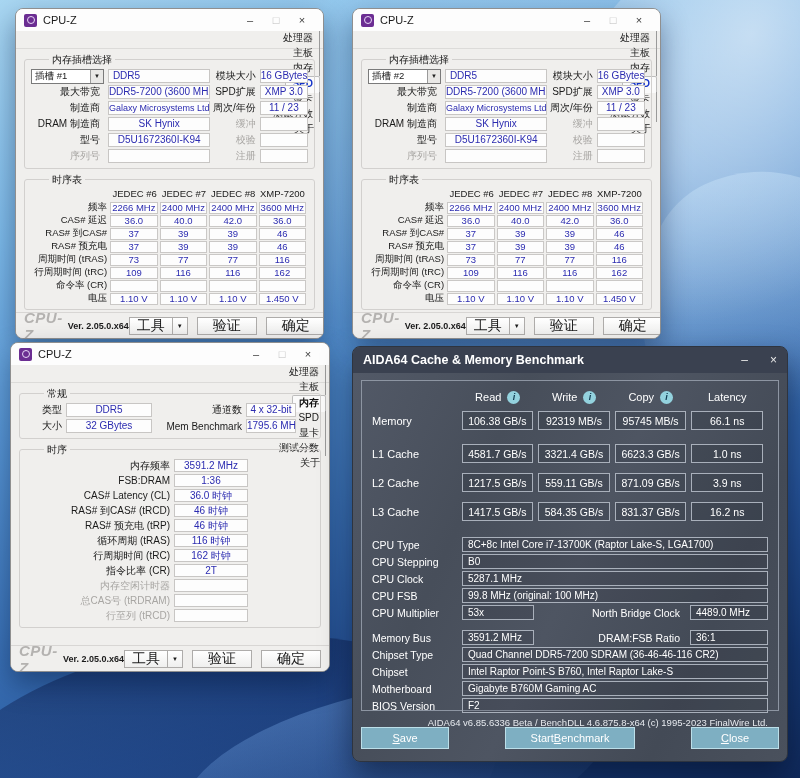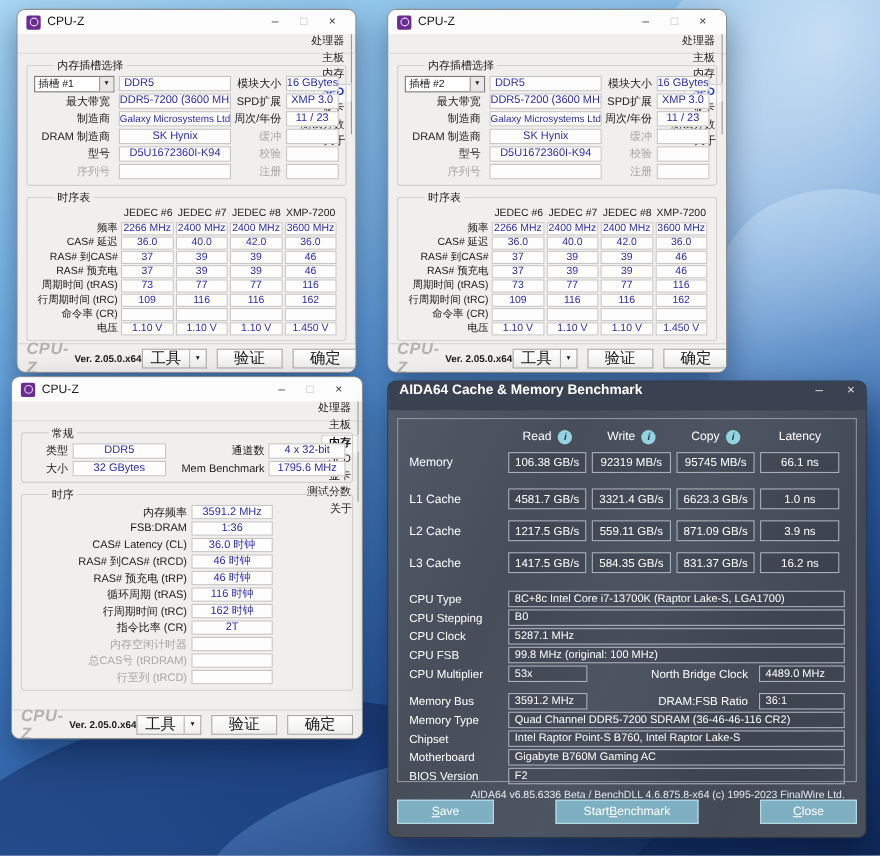--- a/index.html
+++ b/index.html
@@ -75,32 +75,32 @@
   .cz-ver { font-size:9px; font-weight:bold; margin-left:5px; white-space:nowrap; }
   .cz-fbtns { margin-left:auto; display:flex; align-items:center; }
   .cbtn { height:18px; border:1px solid #aeacaa; background:linear-gradient(#fff,#efefee); font-size:14px;
     display:flex; align-items:center; justify-content:center; cursor:default; }
   .cbtn.tools { width:44px; } .cbtn.tarrow { width:15px; font-size:6px; border-left:none; }
   .cbtn.wide { width:60px; margin-left:9px; }
 
   
   .m-row { display:flex; align-items:center; height:16px; }
   .ml1 { width:40px; text-align:right; padding-right:4px; } .mf1 { width:86px; }
-  .ml2 { width:94px; text-align:right; padding-right:4px; white-space:nowrap; } .mf2 { width:70px; }
+  .ml2 { width:94px; text-align:right; padding-right:4px; white-space:nowrap; } .mf2 { width:50px; }
   .mspace { width:130px; }
   .tm-row { display:flex; align-items:center; height:15px; }
   .tm-label { width:148px; text-align:right; padding-right:4px; white-space:nowrap; }
   .tm-field { width:74px; height:13px; line-height:11px; }
 
   
   #win-aida { position:absolute; left:352px; top:346px; width:436px; height:416px; border-radius:8px;
     box-shadow:0 14px 30px rgba(0,10,30,.5); overflow:hidden; color:#fff;
     background:linear-gradient(115deg,#535a68 0%,#474e5a 30%,#4e5562 52%,#434a56 78%,#4a515d 100%);
     border:1px solid #2e343f; }
-  .aida-titlebar { height:26px; background:#3a4150; display:flex; padding:0 10px;
+  .aida-titlebar { height:26px; background:#3a4150; display:flex; align-items:center; padding:0 10px;
     font-weight:bold; font-size:12.5px; }
   .aida-controls { margin-left:auto; display:flex; gap:22px; font-size:12px; font-weight:normal; color:#e8e8e8; }
   .aida-panel { position:absolute; left:8px; top:33px; right:8px; bottom:50px; border:1px solid #8d95a2; padding:8px 10px; }
 
   .bench-header { display:flex; margin-left:90px; height:16px; }
   .bh-col { width:72px; margin-right:5px; display:flex; align-items:center; justify-content:center; gap:6px;
     font-size:11px; white-space:nowrap; }
   .info-circle { width:13px; height:13px; border-radius:50%; background:#93d2de; color:#113c52; font-size:9px;
     font-weight:bold; font-style:italic; display:flex; align-items:center; justify-content:center; flex:none; }
   .bench-row { display:flex; align-items:center; }
@@ -626,21 +626,21 @@
       <div class="i-val2">4489.0 MHz</div>
     </div>
     <div class="igap"></div>
     <div class="i-row">
       <div class="i-label">Memory Bus</div>
       <div class="i-val narrow">3591.2 MHz</div>
       <div class="i-label2">DRAM:FSB Ratio</div>
       <div class="i-val2">36:1</div>
     </div>
     <div class="i-row">
-        <div class="i-label">Memory Type</div>
+        <div class="i-label">Chipset Type</div>
         <div class="i-val">Quad Channel DDR5-7200 SDRAM  (36-46-46-116 CR2)</div>
       </div>
     <div class="i-row">
         <div class="i-label">Chipset</div>
         <div class="i-val">Intel Raptor Point-S B760, Intel Raptor Lake-S</div>
       </div>
     <div class="i-row">
         <div class="i-label">Motherboard</div>
         <div class="i-val">Gigabyte B760M Gaming AC</div>
       </div>

